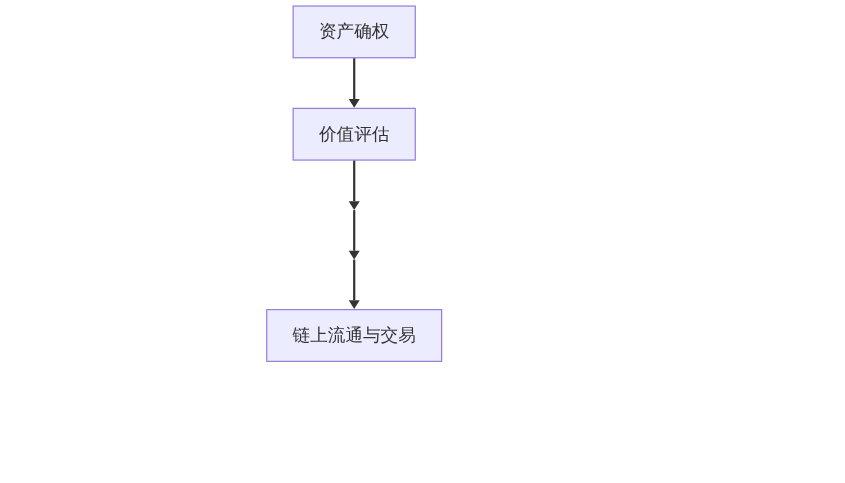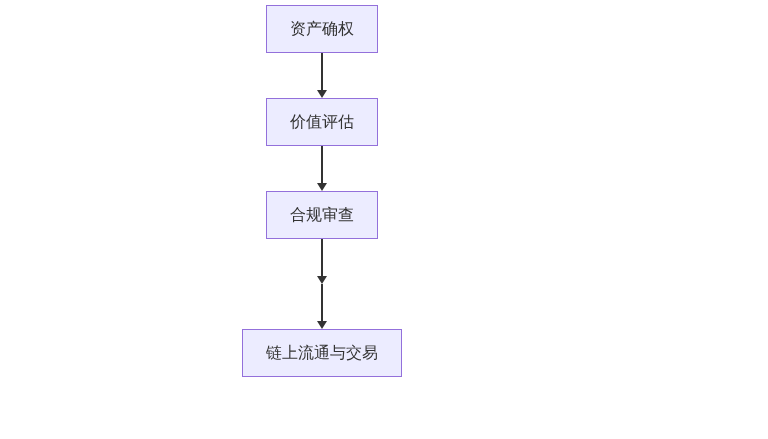--- a/index.html
+++ b/index.html
@@ -73,23 +73,20 @@
 
     <div class="node">
       <span>价值评估</span>
     </div>
 
     <div class="connector">
       <div class="line"></div>
       <div class="arrowhead"></div>
     </div>
 
-    <div class="node">
-      <span>合规审查</span>
-    </div>
 
     <div class="connector">
       <div class="line"></div>
       <div class="arrowhead"></div>
     </div>
 
 
     <div class="connector">
       <div class="line"></div>
       <div class="arrowhead"></div>

